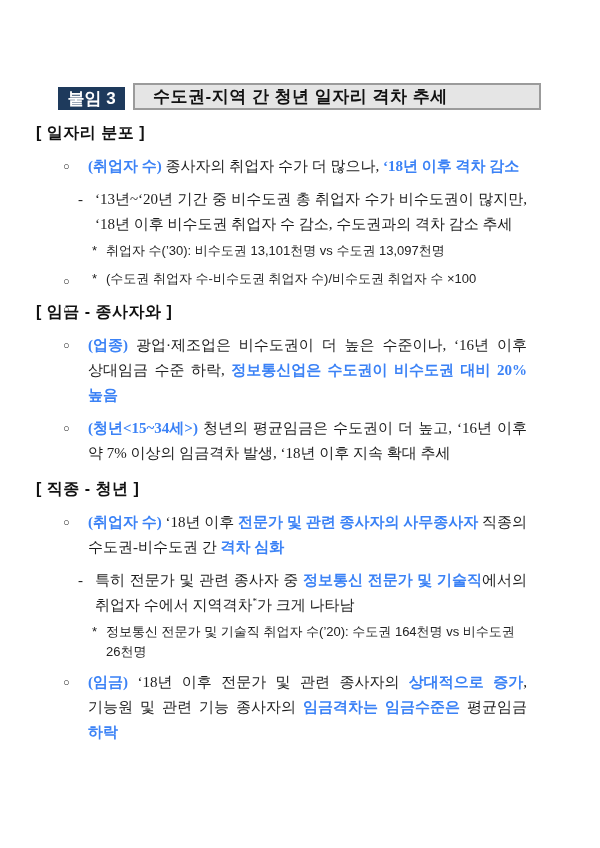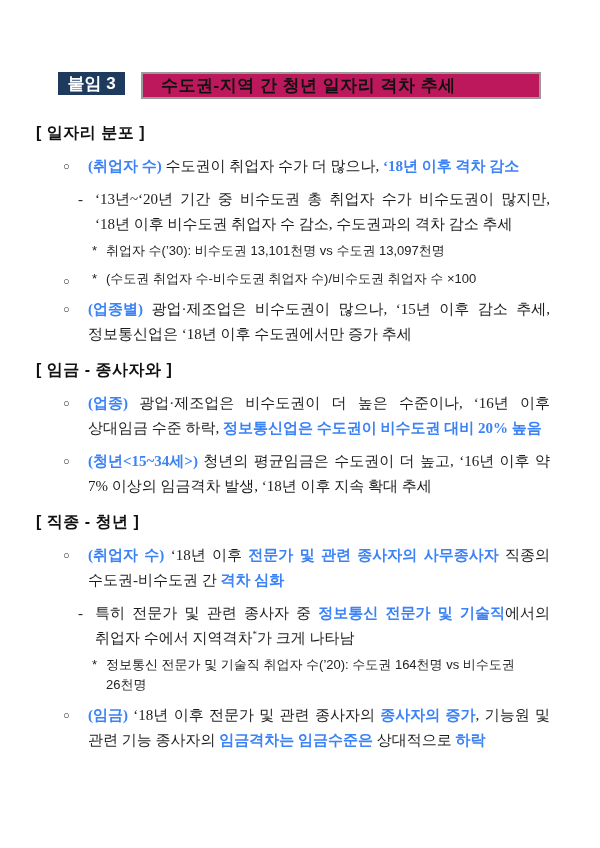--- a/index.html
+++ b/index.html
@@ -5,39 +5,39 @@
   html,body{margin:0;padding:0;}
   body{
     width:600px;height:848px;background:#ffffff;overflow:hidden;
     font-family:"Liberation Serif","DejaVu Serif",serif;
     color:#1c1c1c;
     -webkit-font-smoothing:antialiased;
   }
   .page{width:600px;height:848px;position:relative;box-sizing:border-box;}
 
   
-  .header{display:flex;align-items:flex-start;margin:72px 59px 0 58px;height:38px;}
+  .header{display:flex;align-items:flex-end;margin:72px 59px 0 58px;height:38px;}
   .badge{
     width:67px;background:#1e3a5c;color:#ffffff;
     font-family:"Liberation Sans","DejaVu Sans",sans-serif;
     font-weight:bold;font-size:17px;
     display:flex;align-items:center;justify-content:center;
     letter-spacing:0;
   }
   .title-box{
-    flex:1;margin-left:16px;border:2px solid #9b9b9b;background:#be185d;
+    flex:1;margin-left:8px;border:2px solid #9b9b9b;background:#e5e5e5;
     display:flex;align-items:center;box-sizing:border-box;
     padding-left:18px;
     font-family:"Liberation Sans","DejaVu Sans",sans-serif;
     font-weight:bold;font-size:17px;color:#111;
     letter-spacing:0.5px;
   }
 
   
-  .doc-body{margin:0 50px 0 36px;}
+  .doc-body{margin:0 73px 0 36px;}
   .section-title{
     font-family:"Liberation Sans","DejaVu Sans",sans-serif;
     font-weight:bold;font-size:16px;color:#111;
     line-height:22px;margin-top:12px;margin-bottom:10px;
     letter-spacing:0.5px;
   }
   .item{position:relative;text-align:justify;word-break:keep-all;}
   .item .marker{position:absolute;top:0;}
   .item.circle{padding-left:52px;font-size:15px;line-height:25px;margin-top:8px;}
   .item.circle .marker{left:27px;font-size:11px;line-height:25px;}
@@ -57,29 +57,29 @@
 
 <div class="page">
 
   <div class="header">
     <div class="badge">붙임 3</div>
     <div class="title-box">수도권-지역 간 청년 일자리 격차 추세</div>
   </div>
 
   <div class="doc-body">
       <div class="section-title">[ 일자리 분포 ]</div>
-      <div class="item circle"><span class="marker">○</span><span><b>(취업자 수) </b><span>수도권이 취업자 수가 더 많으나, </span><b>‘18년 이후 격차 감소</b></span></div>
+      <div class="item circle"><span class="marker">○</span><span><b>(취업자 수) </b><span>종사자의 취업자 수가 더 많으나, </span><b>‘18년 이후 격차 감소</b></span></div>
       <div class="item dash"><span class="marker">-</span><span><span>‘13년~‘20년 기간 중 비수도권 총 취업자 수가 비수도권이 많지만, ‘18년 이후 비수도권 취업자 수 감소, 수도권과의 격차 감소 추세</span></span></div>
       <div class="item footnote"><span class="marker">*</span><span><span>취업자 수(’30): 비수도권 13,101천명 vs 수도권 13,097천명</span></span></div>
       <div class="item circle"><span class="marker">○</span></div>
       <div class="item footnote"><span class="marker">*</span><span><span>(수도권 취업자 수-비수도권 취업자 수)/비수도권 취업자 수 ×100</span></span></div>
-      <div class="item circle"><span class="marker">○</span><span><b>(업종별) </b><span>광업·제조업은 비수도권이 많으나, ‘15년 이후 감소 추세, 정보통신업은 ‘18년 이후 수도권에서만 증가 추세</span></span></div>
+      <div class="item circle"><span class="marker">○</span></div>
       <div class="section-title">[ 임금 - 종사자와 ]</div>
       <div class="item circle"><span class="marker">○</span><span><b>(업종) </b><span>광업·제조업은 비수도권이 더 높은 수준이나, ‘16년 이후 상대임금 수준 하락, </span><b>정보통신업은 수도권이 비수도권 대비 20% 높음</b></span></div>
       <div class="item circle"><span class="marker">○</span><span><b>(청년&lt;15~34세&gt;) </b><span>청년의 평균임금은 수도권이 더 높고, ‘16년 이후 약 7% 이상의 임금격차 발생, ‘18년 이후 지속 확대 추세</span></span></div>
       <div class="section-title">[ 직종 - 청년 ]</div>
       <div class="item circle"><span class="marker">○</span><span><b>(취업자 수) </b><span>‘18년 이후 </span><b>전문가 및 관련 종사자의 사무종사자</b><span> 직종의 수도권-비수도권 간 </span><b>격차 심화</b></span></div>
       <div class="item dash"><span class="marker">-</span><span><span>특히 전문가 및 관련 종사자 중 </span><b>정보통신 전문가 및 기술직</b><span>에서의 취업자 수에서 지역격차</span><sup>*</sup><span>가 크게 나타남</span></span></div>
       <div class="item footnote"><span class="marker">*</span><span><span>정보통신 전문가 및 기술직 취업자 수(’20): 수도권 164천명 vs 비수도권 26천명</span></span></div>
-      <div class="item circle"><span class="marker">○</span><span><b>(임금) </b><span>‘18년 이후 전문가 및 관련 종사자의 </span><b>종사자의 증가</b><span>, 기능원 및 관련 기능 종사자의 </span><b>임금격차는 임금수준은</b><span> 상대적으로 </span><b>하락</b></span></div>
+      <div class="item circle"><span class="marker">○</span><span><b>(임금) </b><span>‘18년 이후 전문가 및 관련 종사자의 </span><b>상대적으로 증가</b><span>, 기능원 및 관련 기능 종사자의 </span><b>임금격차는 임금수준은</b><span> 평균임금 </span><b>하락</b></span></div>
     </div>
 
 </div>
 
 </body></html>

